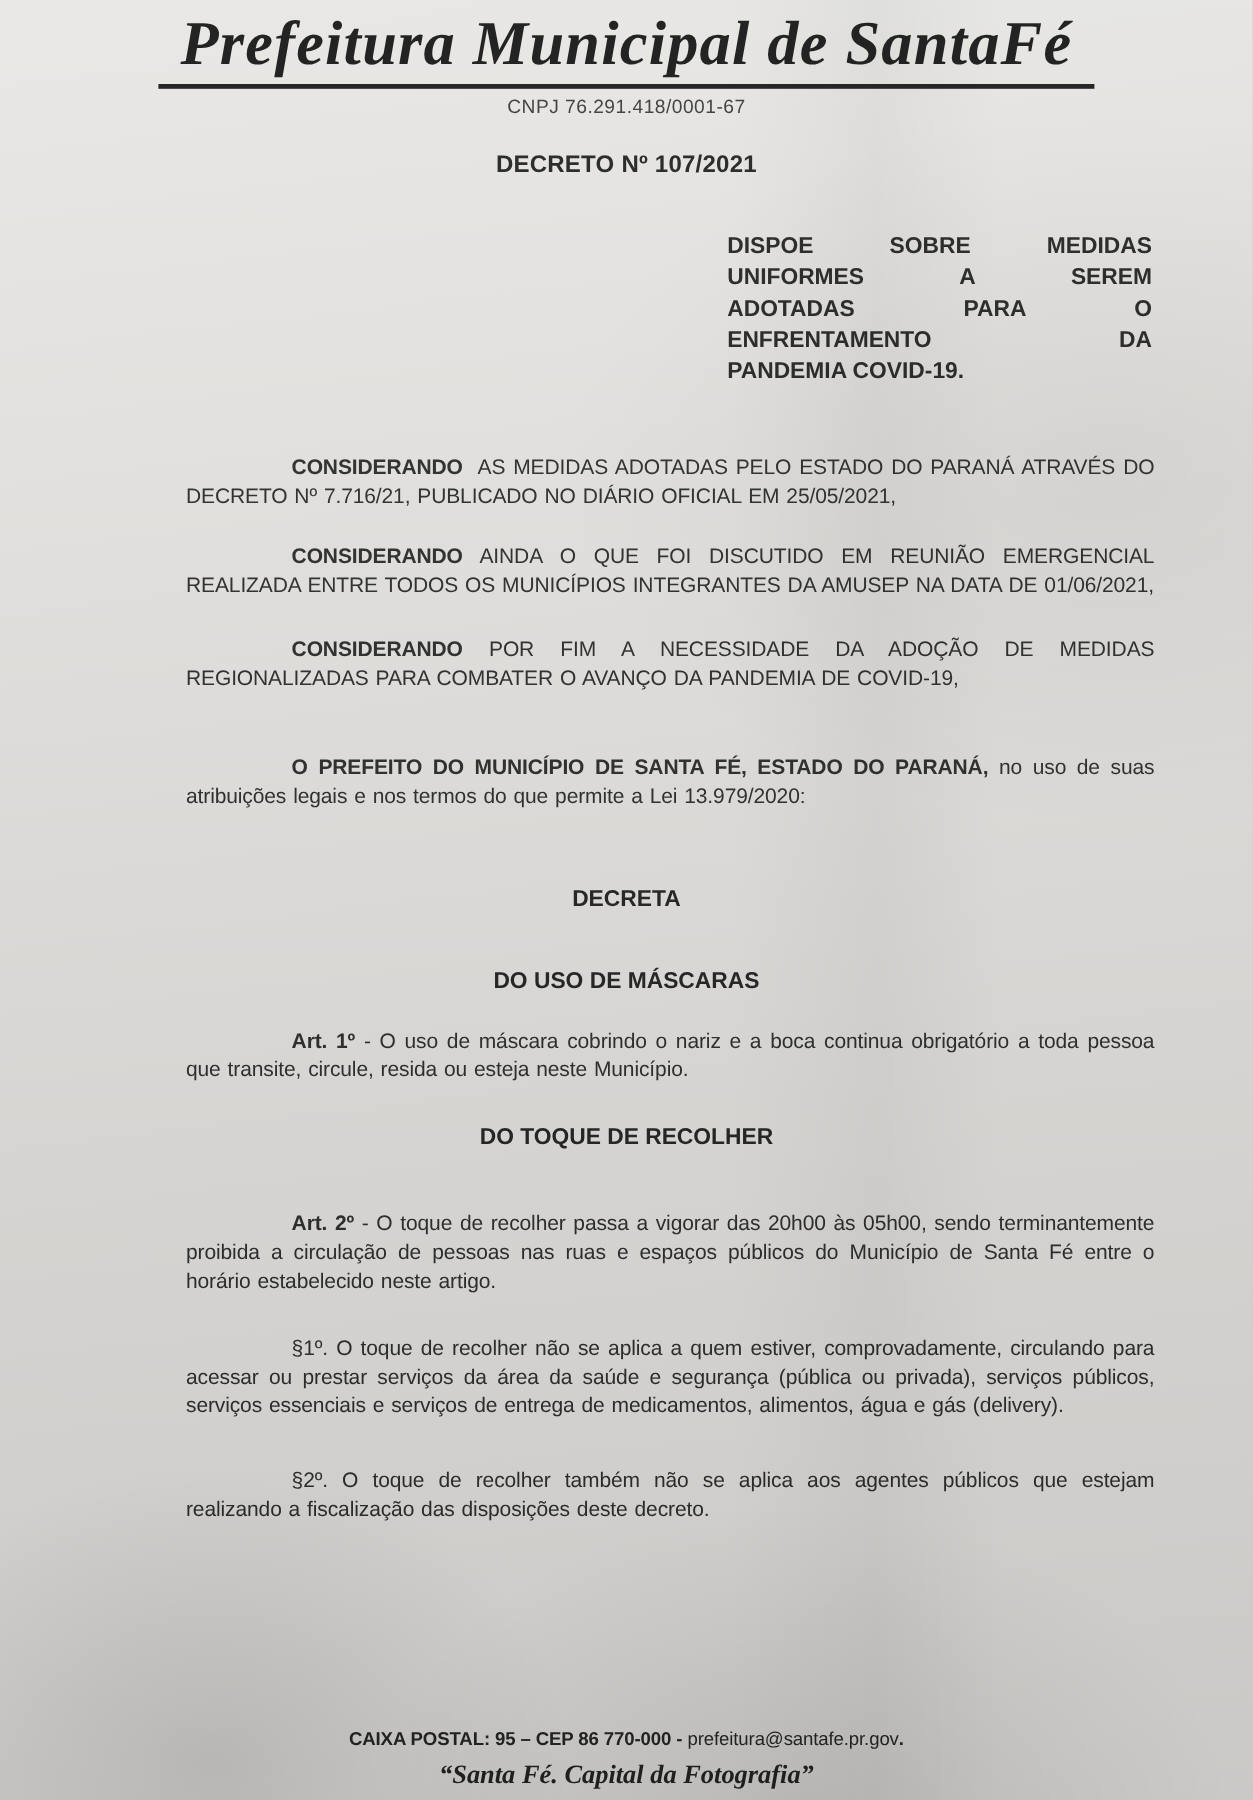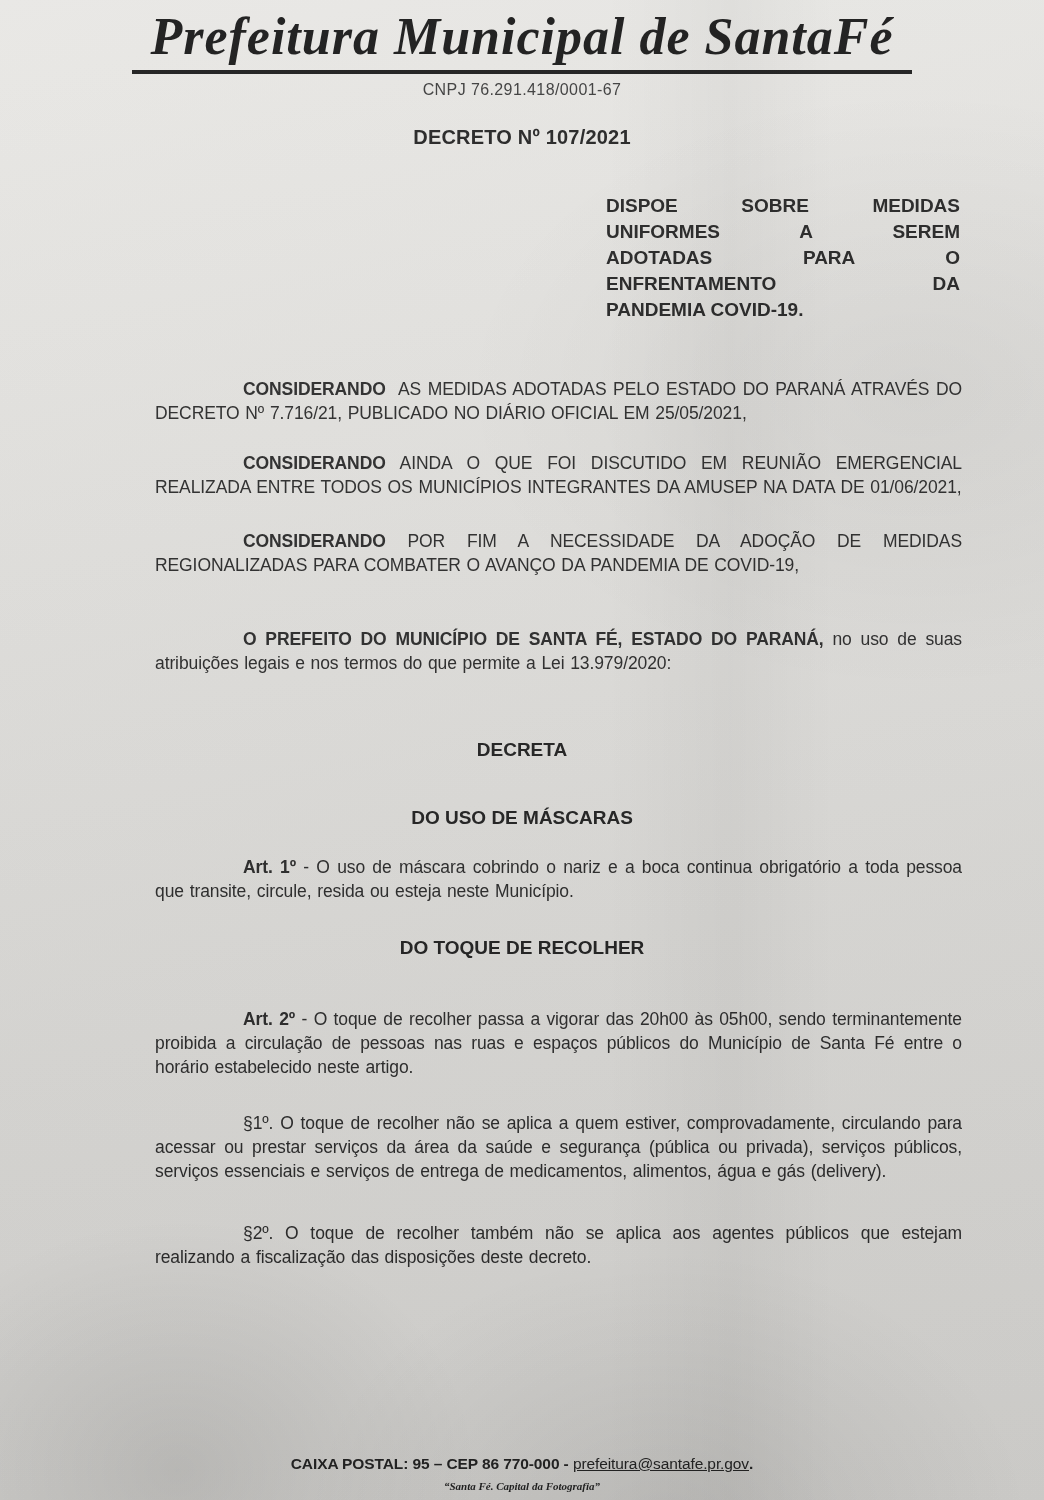--- a/index.html
+++ b/index.html
@@ -29,22 +29,22 @@
   .para{margin:0 82px 0 155px;text-indent:88px;text-align:justify;
     font-size:17.5px;line-height:24px;letter-spacing:-0.1px;word-spacing:1px;}
   .center-head{text-align:center;font-weight:bold;font-size:19px;color:#222;margin:0;}
   .b{font-weight:bold;}
   .mt54{margin-top:54px;}.mt26{margin-top:26px;}.mt30{margin-top:30px;}
   .mt50{margin-top:50px;}.mt64{margin-top:64px;}.mt46{margin-top:46px;}
   .mt34{margin-top:34px;}.mt48{margin-top:48px;}.mt32{margin-top:32px;}.mt38{margin-top:38px;}
   .footer{position:absolute;left:0;right:0;bottom:8px;text-align:center;color:#222;}
   .f1{font-weight:bold;font-size:15.5px;text-decoration:underline;letter-spacing:-0.2px;}
   .f2{font-size:15.5px;font-weight:bold;margin-top:8px;letter-spacing:-0.1px;}
-  .femail{font-weight:normal;text-decoration:underline;}
-  .f3{margin-top:7px;font-family:"Liberation Serif","DejaVu Serif",serif;font-style:italic;font-weight:bold;font-size:11px;color:#1f1f1f;}
+  .femail{font-weight:normal;}
+  .f3{margin-top:7px;font-family:"Liberation Serif","DejaVu Serif",serif;font-style:italic;font-weight:bold;font-size:22px;color:#1f1f1f;}
 </style>
 </head>
 <body>
 
 <div class="page">
   <div class="shade"></div>
 
   <header class="header">
     <h1 class="title"><span class="title-text">Prefeitura Municipal de SantaFé</span></h1>
     <div class="cnpj">CNPJ 76.291.418/0001-67</div>

